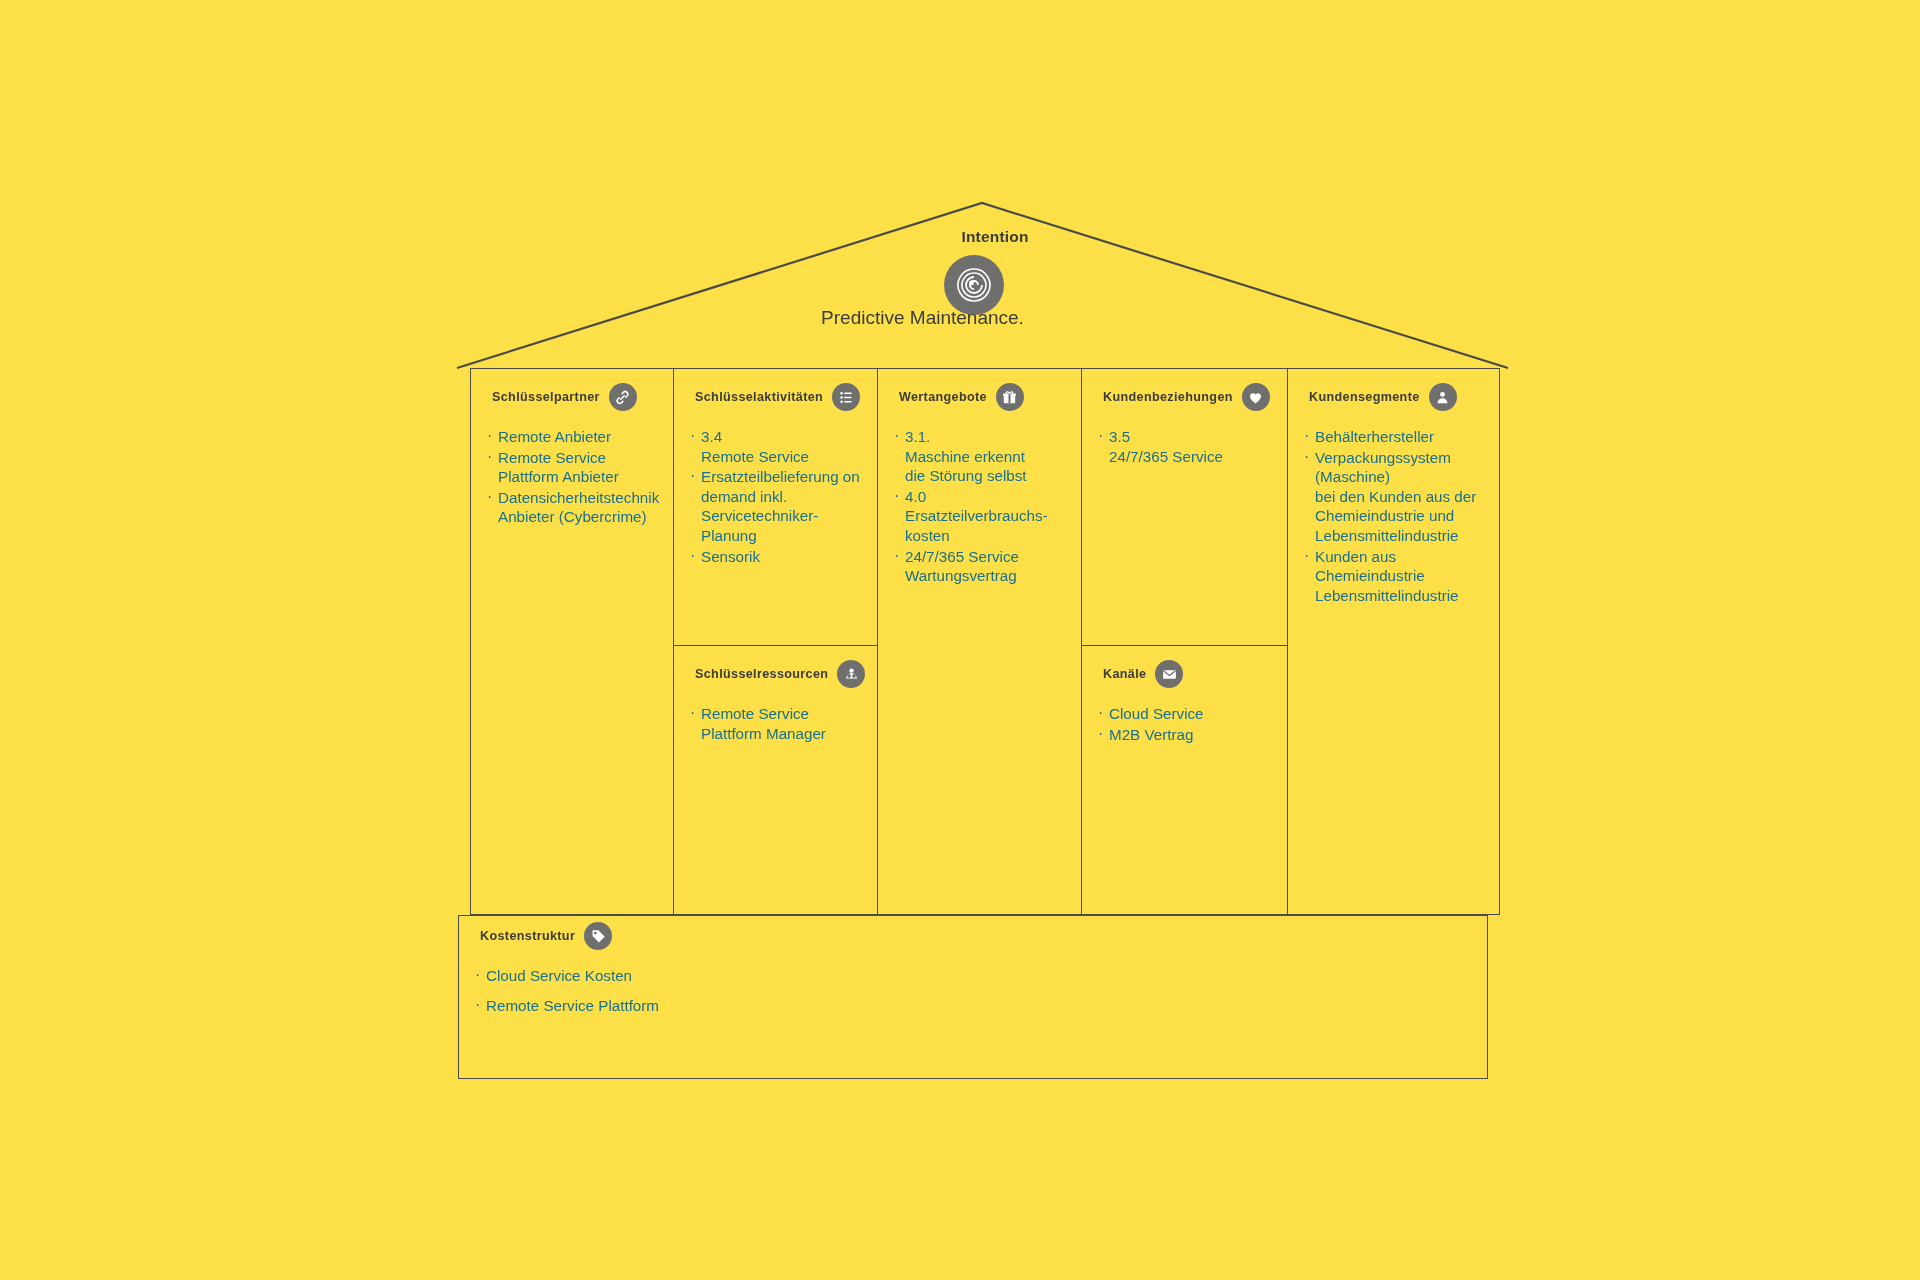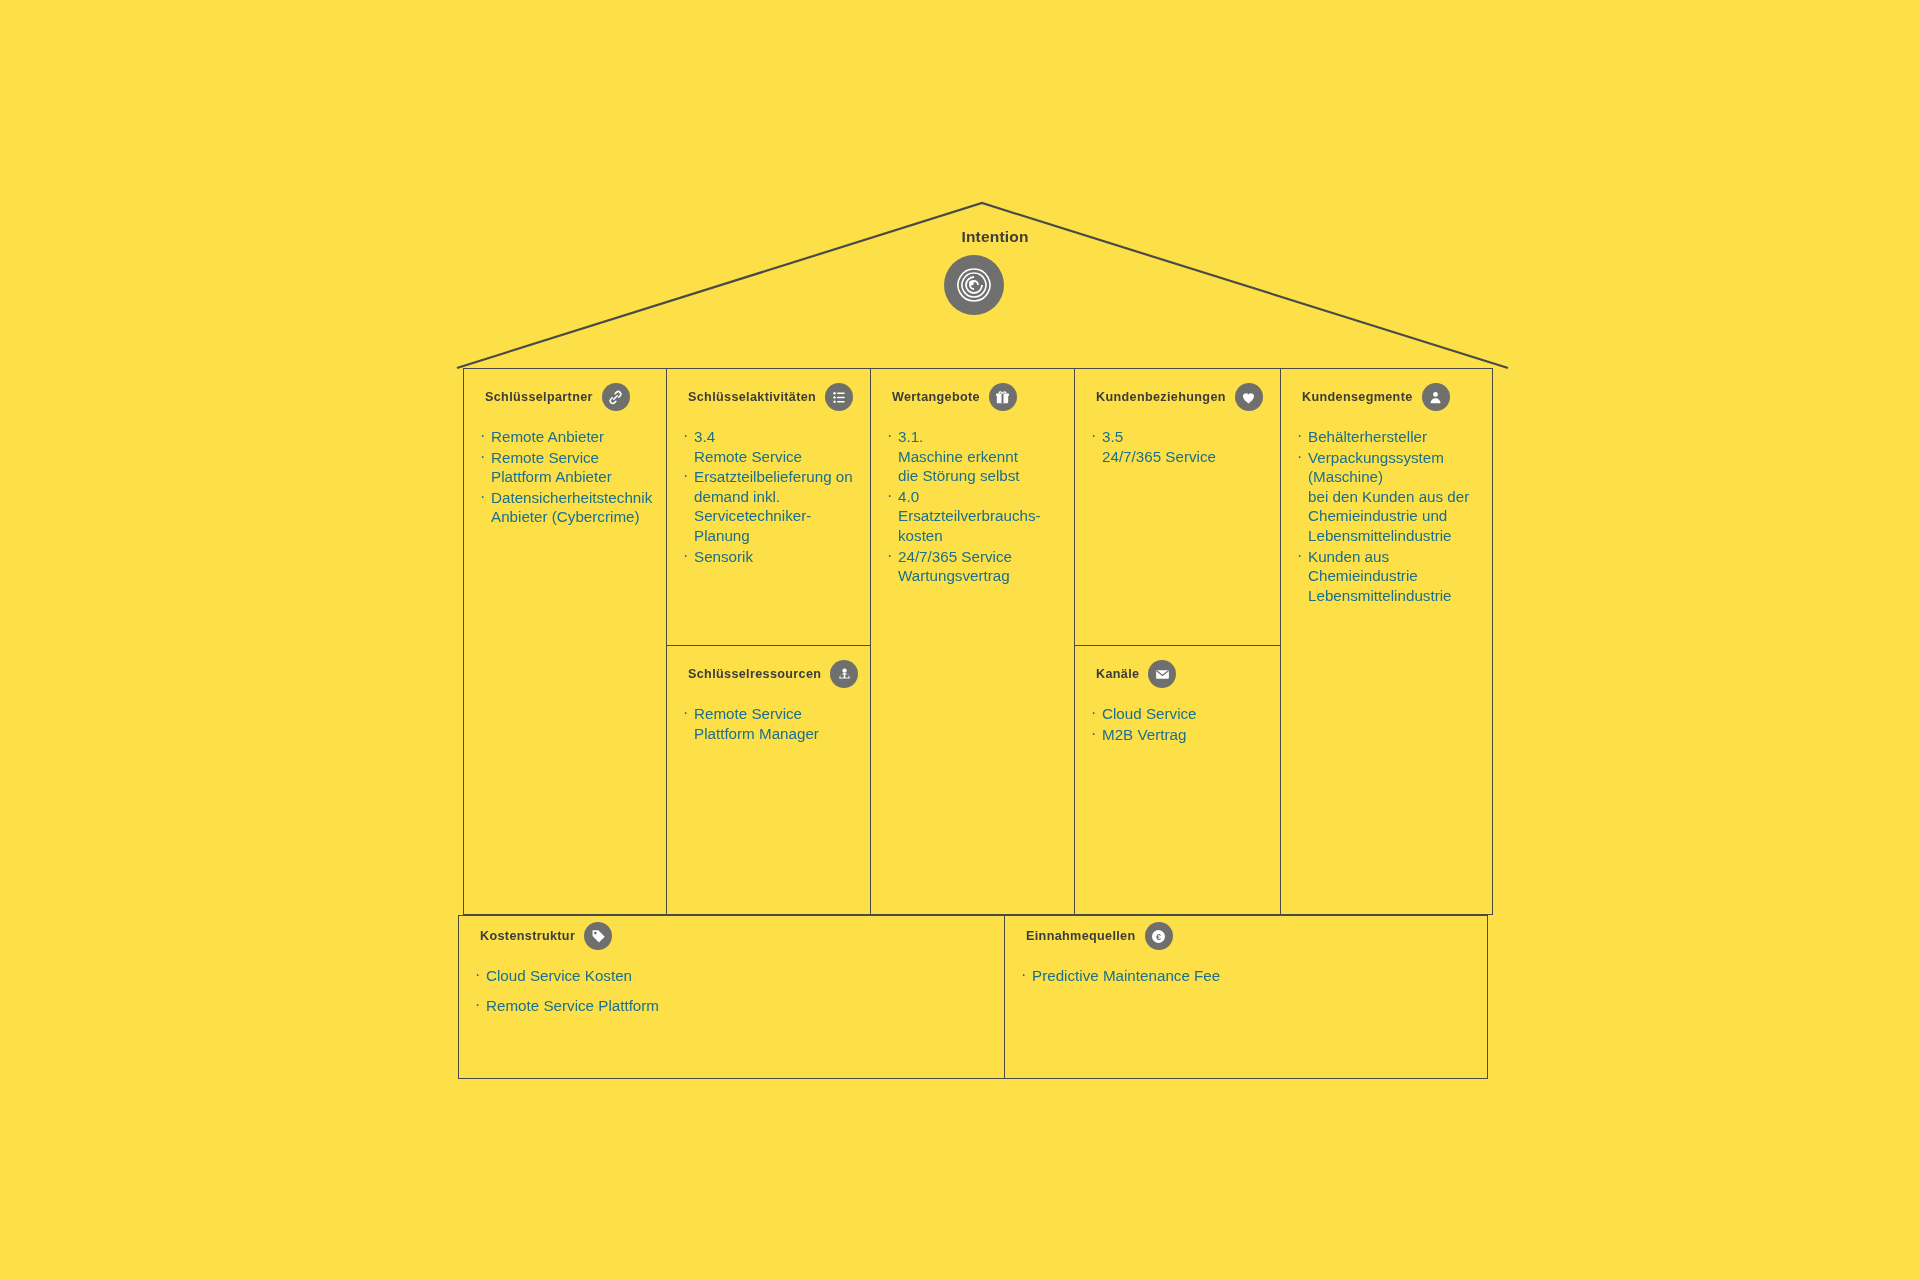--- a/index.html
+++ b/index.html
@@ -79,21 +79,21 @@
   #frame {
     position: absolute;
     left: 458px;
     top: 368px;
     width: 1030px;
     height: 711px;
   }
 
   .grid-top {
     position: absolute;
-    left: 5px;
+    left: 12px;
     top: 0;
     width: 1030px;
     height: 547px;
     display: flex;
     border: 1.4px solid #4a4a49;
     box-sizing: border-box;
   }
 
   .col {
     position: relative;
@@ -217,20 +217,21 @@
       <circle cx="22" cy="22" r="21" fill="#6f6f6e"></circle>
       <path d="M22 6 a16 16 0 1 1 -0.1 0" fill="none" stroke="#ffffff" stroke-width="1.6"></path>
       <path d="M22 10 a12 12 0 1 1 -0.1 0" fill="none" stroke="#ffffff" stroke-width="1.6"></path>
       <path d="M30 22 a8 8 0 1 1 -8 -8" fill="none" stroke="#ffffff" stroke-width="1.8"></path>
       <path d="M26 22 a4 4 0 1 0 -4 4" fill="none" stroke="#ffffff" stroke-width="1.8"></path>
       <circle cx="19.5" cy="20" r="2.4" fill="#ffffff"></circle>
     </svg>
   </div>
 
   <div class="headline-wrap">
+    <div class="headline-1">Predictive Maintenance.</div>
   </div>
 
   <div id="frame">
 
     <div class="grid-top">
 
       <div class="col col-partner">
         <div class="cellbox">
           <div class="cell-head">
             <span class="cell-title">Schlüsselpartner</span>
@@ -393,31 +394,17 @@
               <circle cx="7.6" cy="7.2" r="1.9" fill="#6f6f6e"></circle>
             </svg>
           </span>
         </div>
         <ul class="items">
           <li class="c-blue">Cloud Service Kosten</li>
           <li class="c-blue">Remote Service Plattform</li>
         </ul>
       </div>
 
-      <div class="bcol bcol-revenue">
-        <div class="cell-head">
-          <span class="cell-title">Einnahmequellen</span>
-          <span class="badge">
-            <svg width="17" height="17" viewBox="0 0 24 24" xmlns="http://www.w3.org/2000/svg">
-              <circle cx="12" cy="12" r="9.2" fill="#ffffff"></circle>
-              <text x="12" y="17" font-family="'Liberation Sans', sans-serif" font-size="13" font-weight="bold" fill="#6f6f6e" text-anchor="middle">€</text>
-            </svg>
-          </span>
-        </div>
-        <ul class="items">
-          <li class="c-blue">Predictive Maintenance Fee</li>
-        </ul>
-      </div>
 
     </div>
 
   </div>
 </div>
 
 </body></html>

